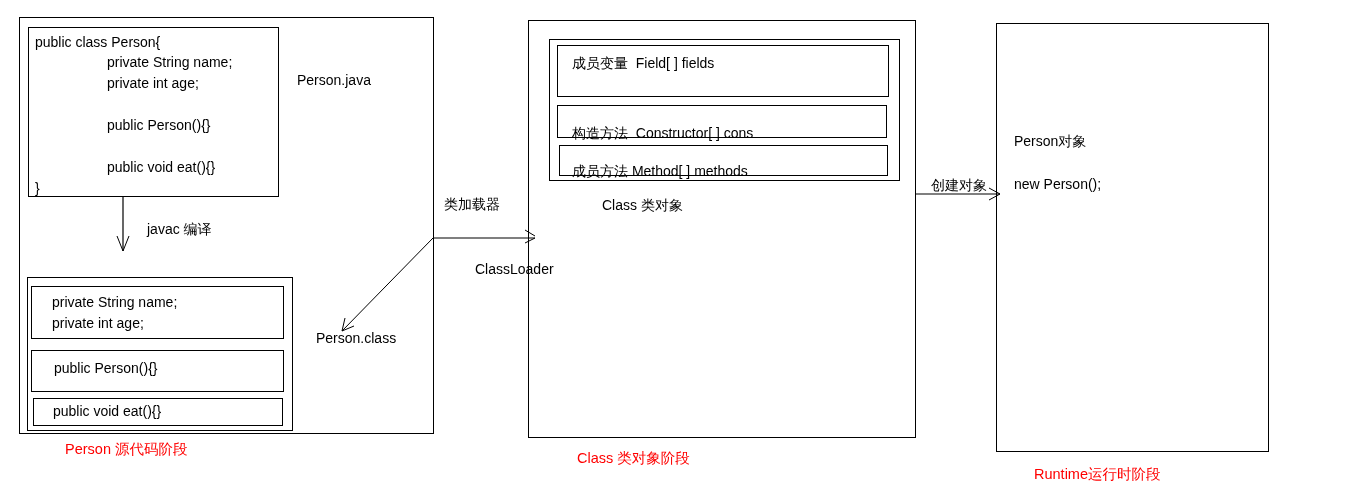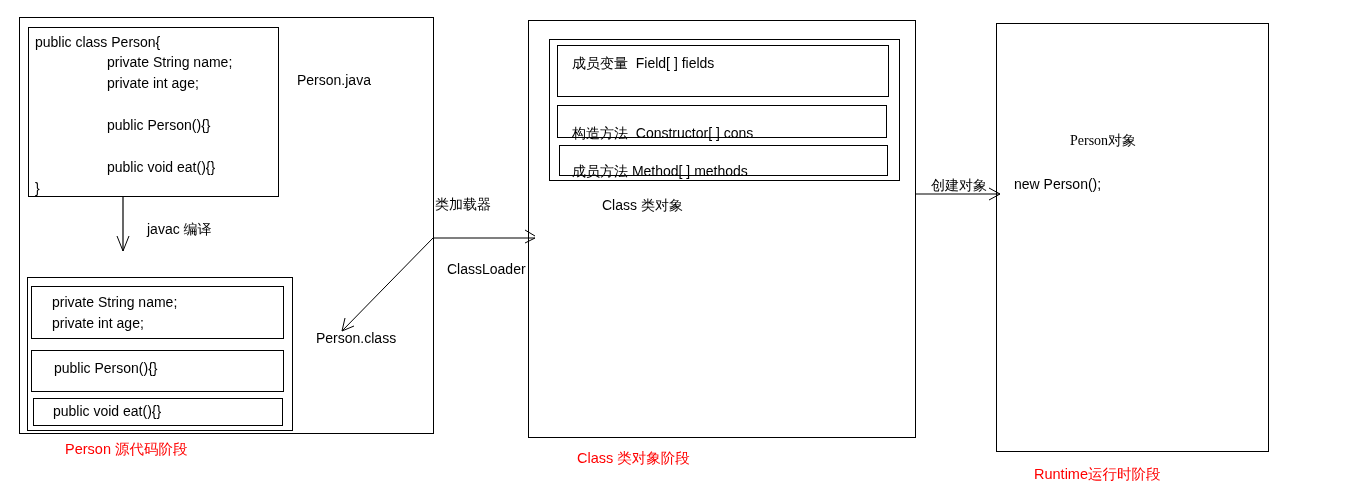--- a/index.html
+++ b/index.html
@@ -59,35 +59,35 @@
 <span class="txt" style="left:52px; top:316px;">private int age;</span>
 <div class="box" style="left:31px; top:350px; width:253px; height:42px;"></div>
 <span class="txt" style="left:54px; top:361px;">public Person(){}</span>
 <div class="box" style="left:33px; top:398px; width:250px; height:28px;"></div>
 <span class="txt" style="left:53px; top:404px;">public void eat(){}</span>
 
 <span class="txt" style="left:304px; top:331px;margin-left:12px;">Person.class</span>
 
 <span class="txt red" style="left:65px; top:442px;">Person 源代码阶段</span>
 
-<span class="txt" style="left:435px; top:197px;">类加载器</span>
-<span class="txt" style="left:447px; top:262px;">ClassLoader</span>
+<span class="txt" style="left:435px; top:197px;padding-left:9px;">类加载器</span>
+<span class="txt" style="left:435px; top:262px;padding-left:40px;">ClassLoader</span>
 
 <div class="box" style="left:528px; top:20px; width:388px; height:418px;"></div>
 <div class="box" style="left:549px; top:39px; width:351px; height:142px;"></div>
 <div class="box" style="left:557px; top:45px; width:332px; height:52px;"></div>
 <span class="txt" style="left:572px; top:56px;">成员变量  Field[ ] fields</span>
 <div class="box" style="left:557px; top:105px; width:330px; height:33px;"></div>
 <span class="txt" style="left:572px; top:126px;">构造方法  Constructor[ ] cons</span>
 <div class="box" style="left:559px; top:145px; width:329px; height:31px;"></div>
 <span class="txt" style="left:572px; top:164px;">成员方法 Method[ ] methods</span>
 
 <span class="txt" style="left:602px; top:198px;">Class 类对象</span>
 
 <span class="txt red" style="left:577px; top:451px;">Class 类对象阶段</span>
 
 <span class="txt" style="left:931px; top:178px;">创建对象</span>
 
 <div class="box" style="left:996px; top:23px; width:273px; height:429px;"></div>
-<span class="txt" style="left:1070px; top:134px;font-family:Liberation Serif, serif;">Person对象</span>
+<span class="txt" style="left:1014px; top:134px;">Person对象</span>
 <span class="txt" style="left:1014px; top:177px;">new Person();</span>
 
 <span class="txt red" style="left:1034px; top:467px;">Runtime运行时阶段</span>
 
 </body></html>

